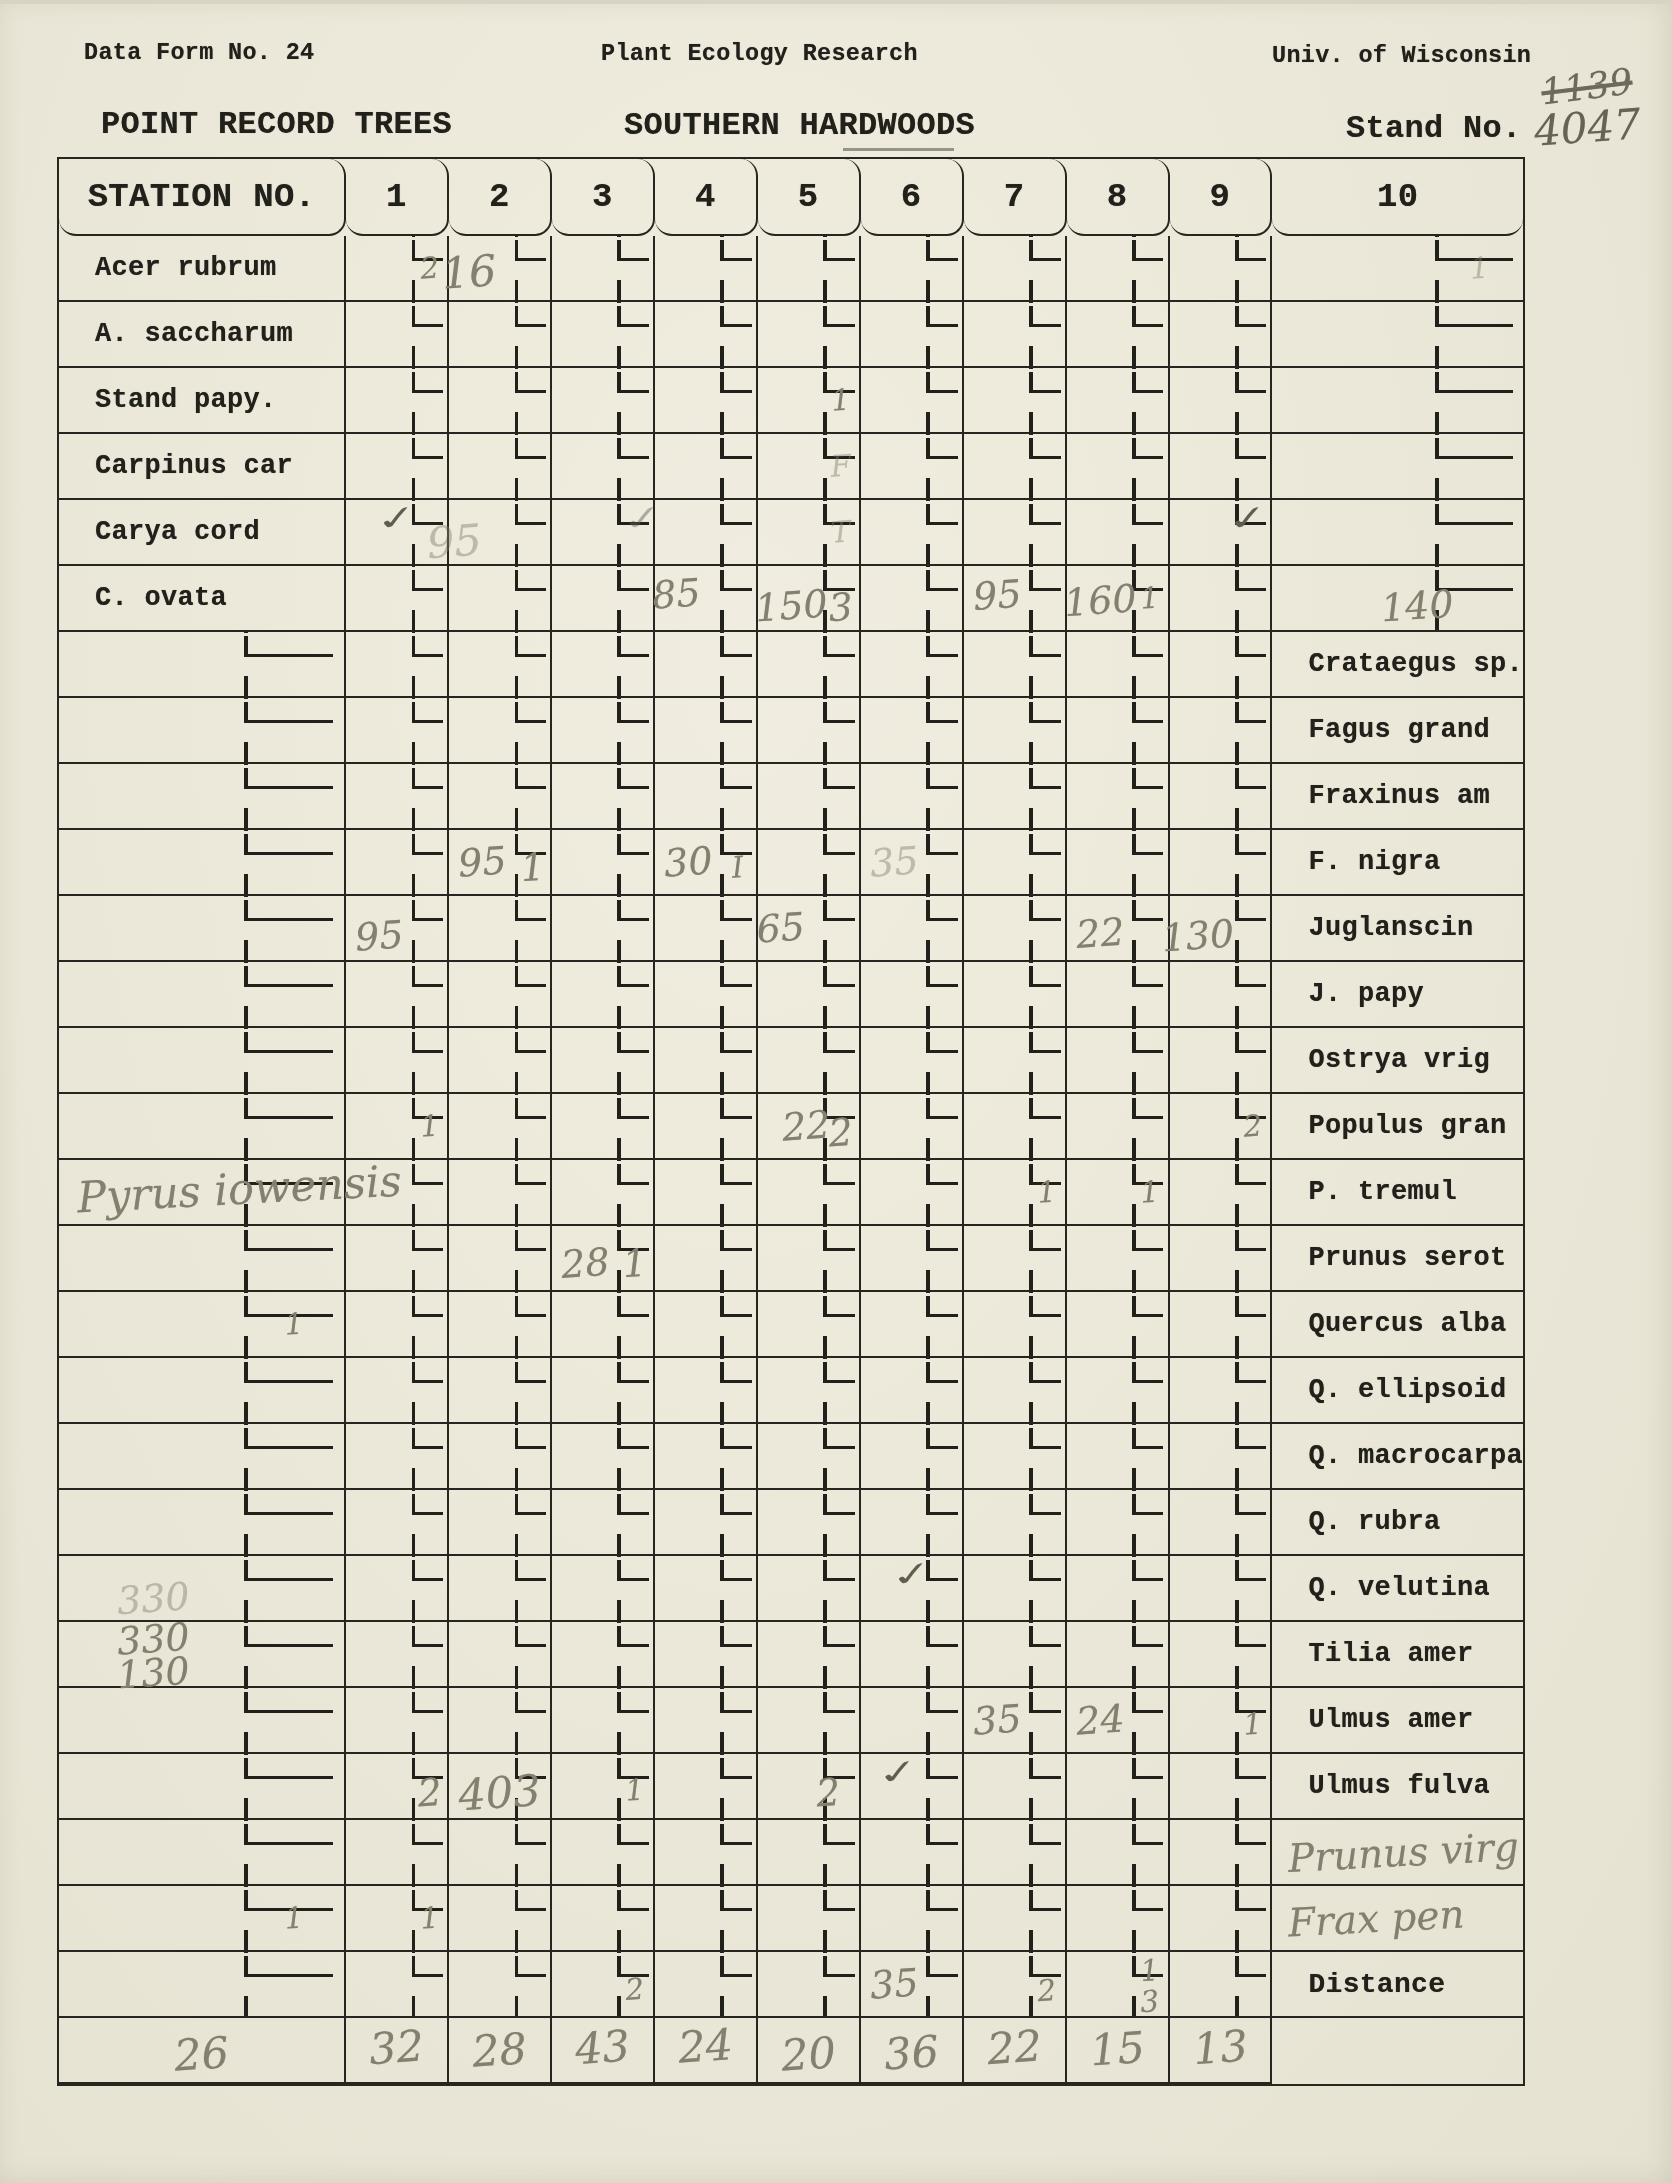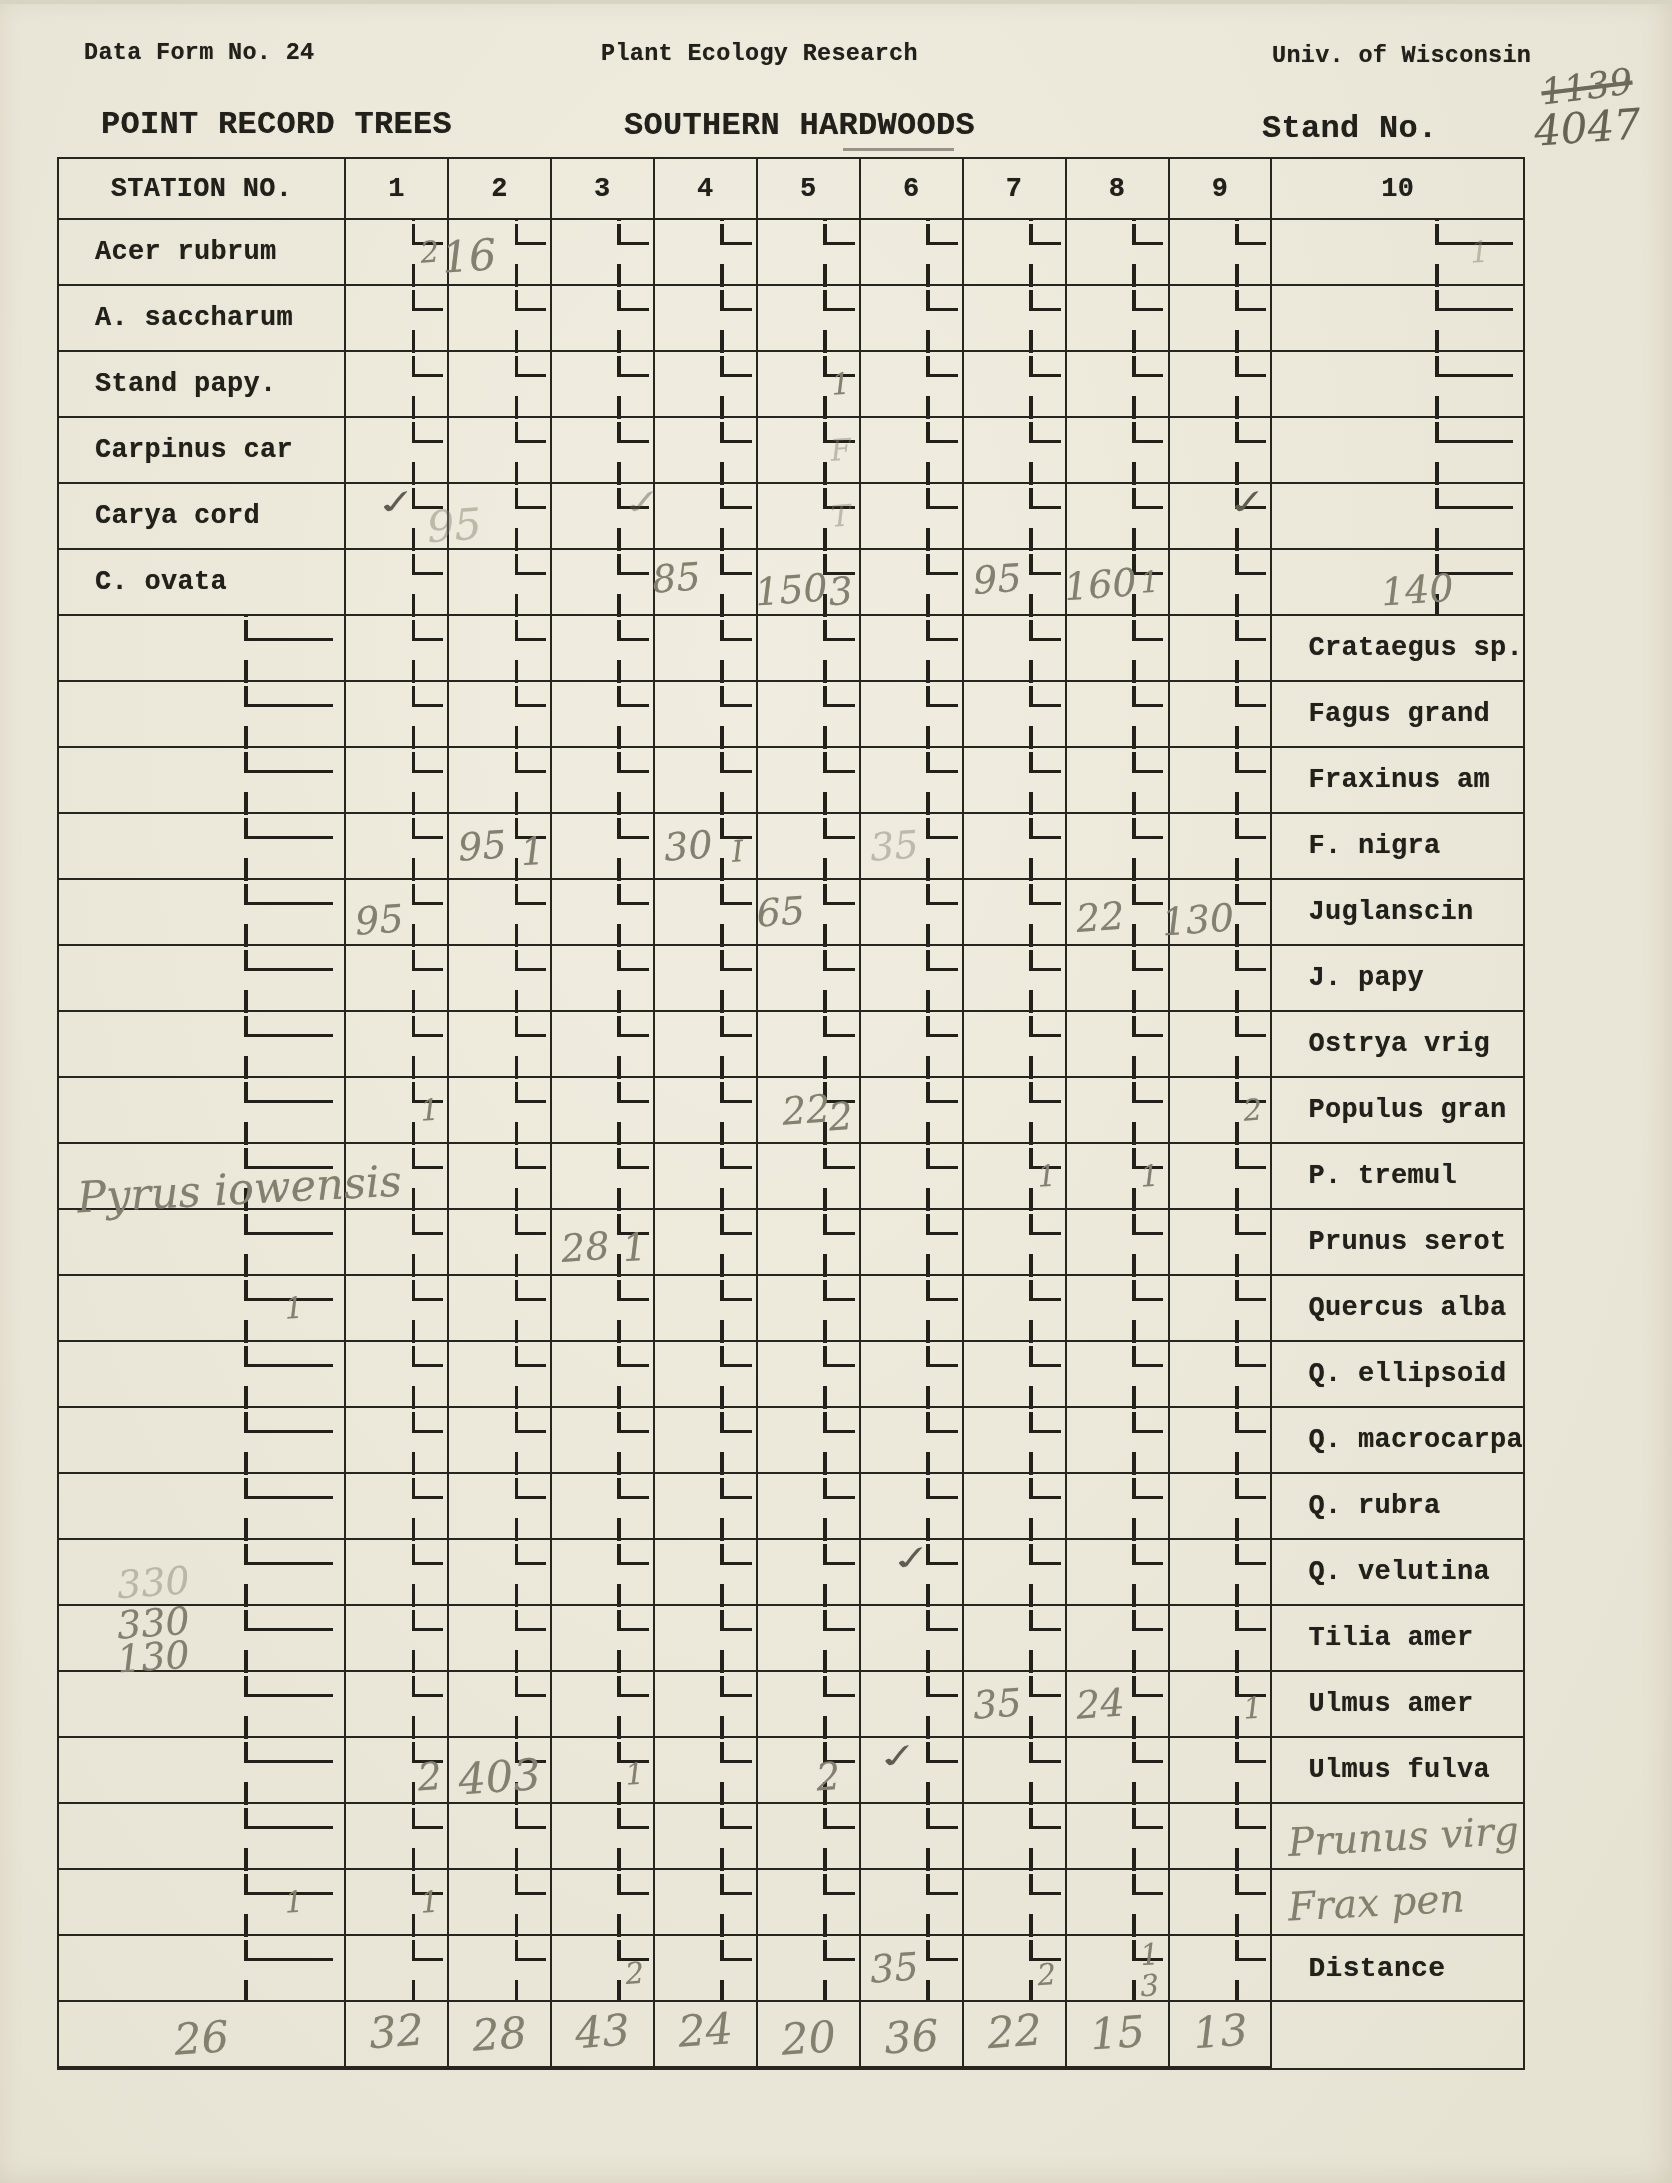--- a/index.html
+++ b/index.html
@@ -22,21 +22,21 @@
   .stand-old{font-size:36px;transform:rotate(-7deg);text-decoration:line-through;
       text-decoration-thickness:4px;color:#6d6a5c;}
   .stand-new{font-size:42px;transform:rotate(-4deg);color:#666355;}
 
   
   .grid{position:absolute;left:57px;top:153px;width:1464px;display:grid;
         grid-template-columns:287px repeat(10,1fr);
         border:2.7px solid #262520;background:transparent;}
   .cell{position:relative;border-right:2px solid #262520;border-bottom:2px solid #262520;height:66px;box-sizing:border-box;}
   .cell:nth-child(11n){border-right:none;}
-  .th{height:61px;display:flex;align-items:center;justify-content:center;font-size:27px;}
+  .th{height:77px;display:flex;align-items:center;justify-content:center;font-size:34px;border-radius:17px;}
   .lbl{display:flex;align-items:center;padding-left:36px;font-size:27px;}
   .lbl.script-label{font-size:39px;padding-left:16px;overflow:visible;z-index:4;}
   .lbl.script-label span{transform:rotate(-3deg);display:inline-block;}
   .distance-lbl{font-size:28px;}
 
   
   .vdash{position:absolute;left:65%;top:0;bottom:0;width:3.4px;
          background:repeating-linear-gradient(180deg,#21201b 0 21.5px,transparent 21.5px 40px);
          background-position:0 4px;}
   .hdash{position:absolute;left:66%;right:4%;top:34%;height:3.4px;background:#21201b;}
@@ -63,21 +63,21 @@
 <body>
 
 <div class="page">
 
   <div class="abs typed h-top" style="left:84px;top:35px;">Data Form No. 24</div>
   <div class="abs typed h-top" style="left:601px;top:36px;">Plant Ecology Research</div>
   <div class="abs typed h-top" style="left:1272px;top:38px;">Univ. of Wisconsin</div>
 
   <div class="abs typed h-sub" style="left:101px;top:102px;">POINT RECORD TREES</div>
   <div class="abs typed h-sub" style="left:624px;top:103px;">SOUTHERN HARDWOODS</div>
-  <div class="abs typed h-sub" style="left:1262px;top:106px;text-align:center;">Stand No.</div>
+  <div class="abs typed h-sub" style="left:1346px;top:106px;text-align:center;">Stand No.</div>
   <div class="pencil-underline" style="left:843px;top:144px;width:111px;"></div>
 
   <div class="abs hw stand-old" style="left:1541px;top:62px;">1139</div>
   <div class="abs hw stand-new" style="left:1534px;top:99px;">4047</div>
 
   <div class="grid" id="grid">
       <div class="cell th typed">STATION NO.</div>
       <div class="cell th typed">1</div>
       <div class="cell th typed">2</div>
       <div class="cell th typed">3</div>

